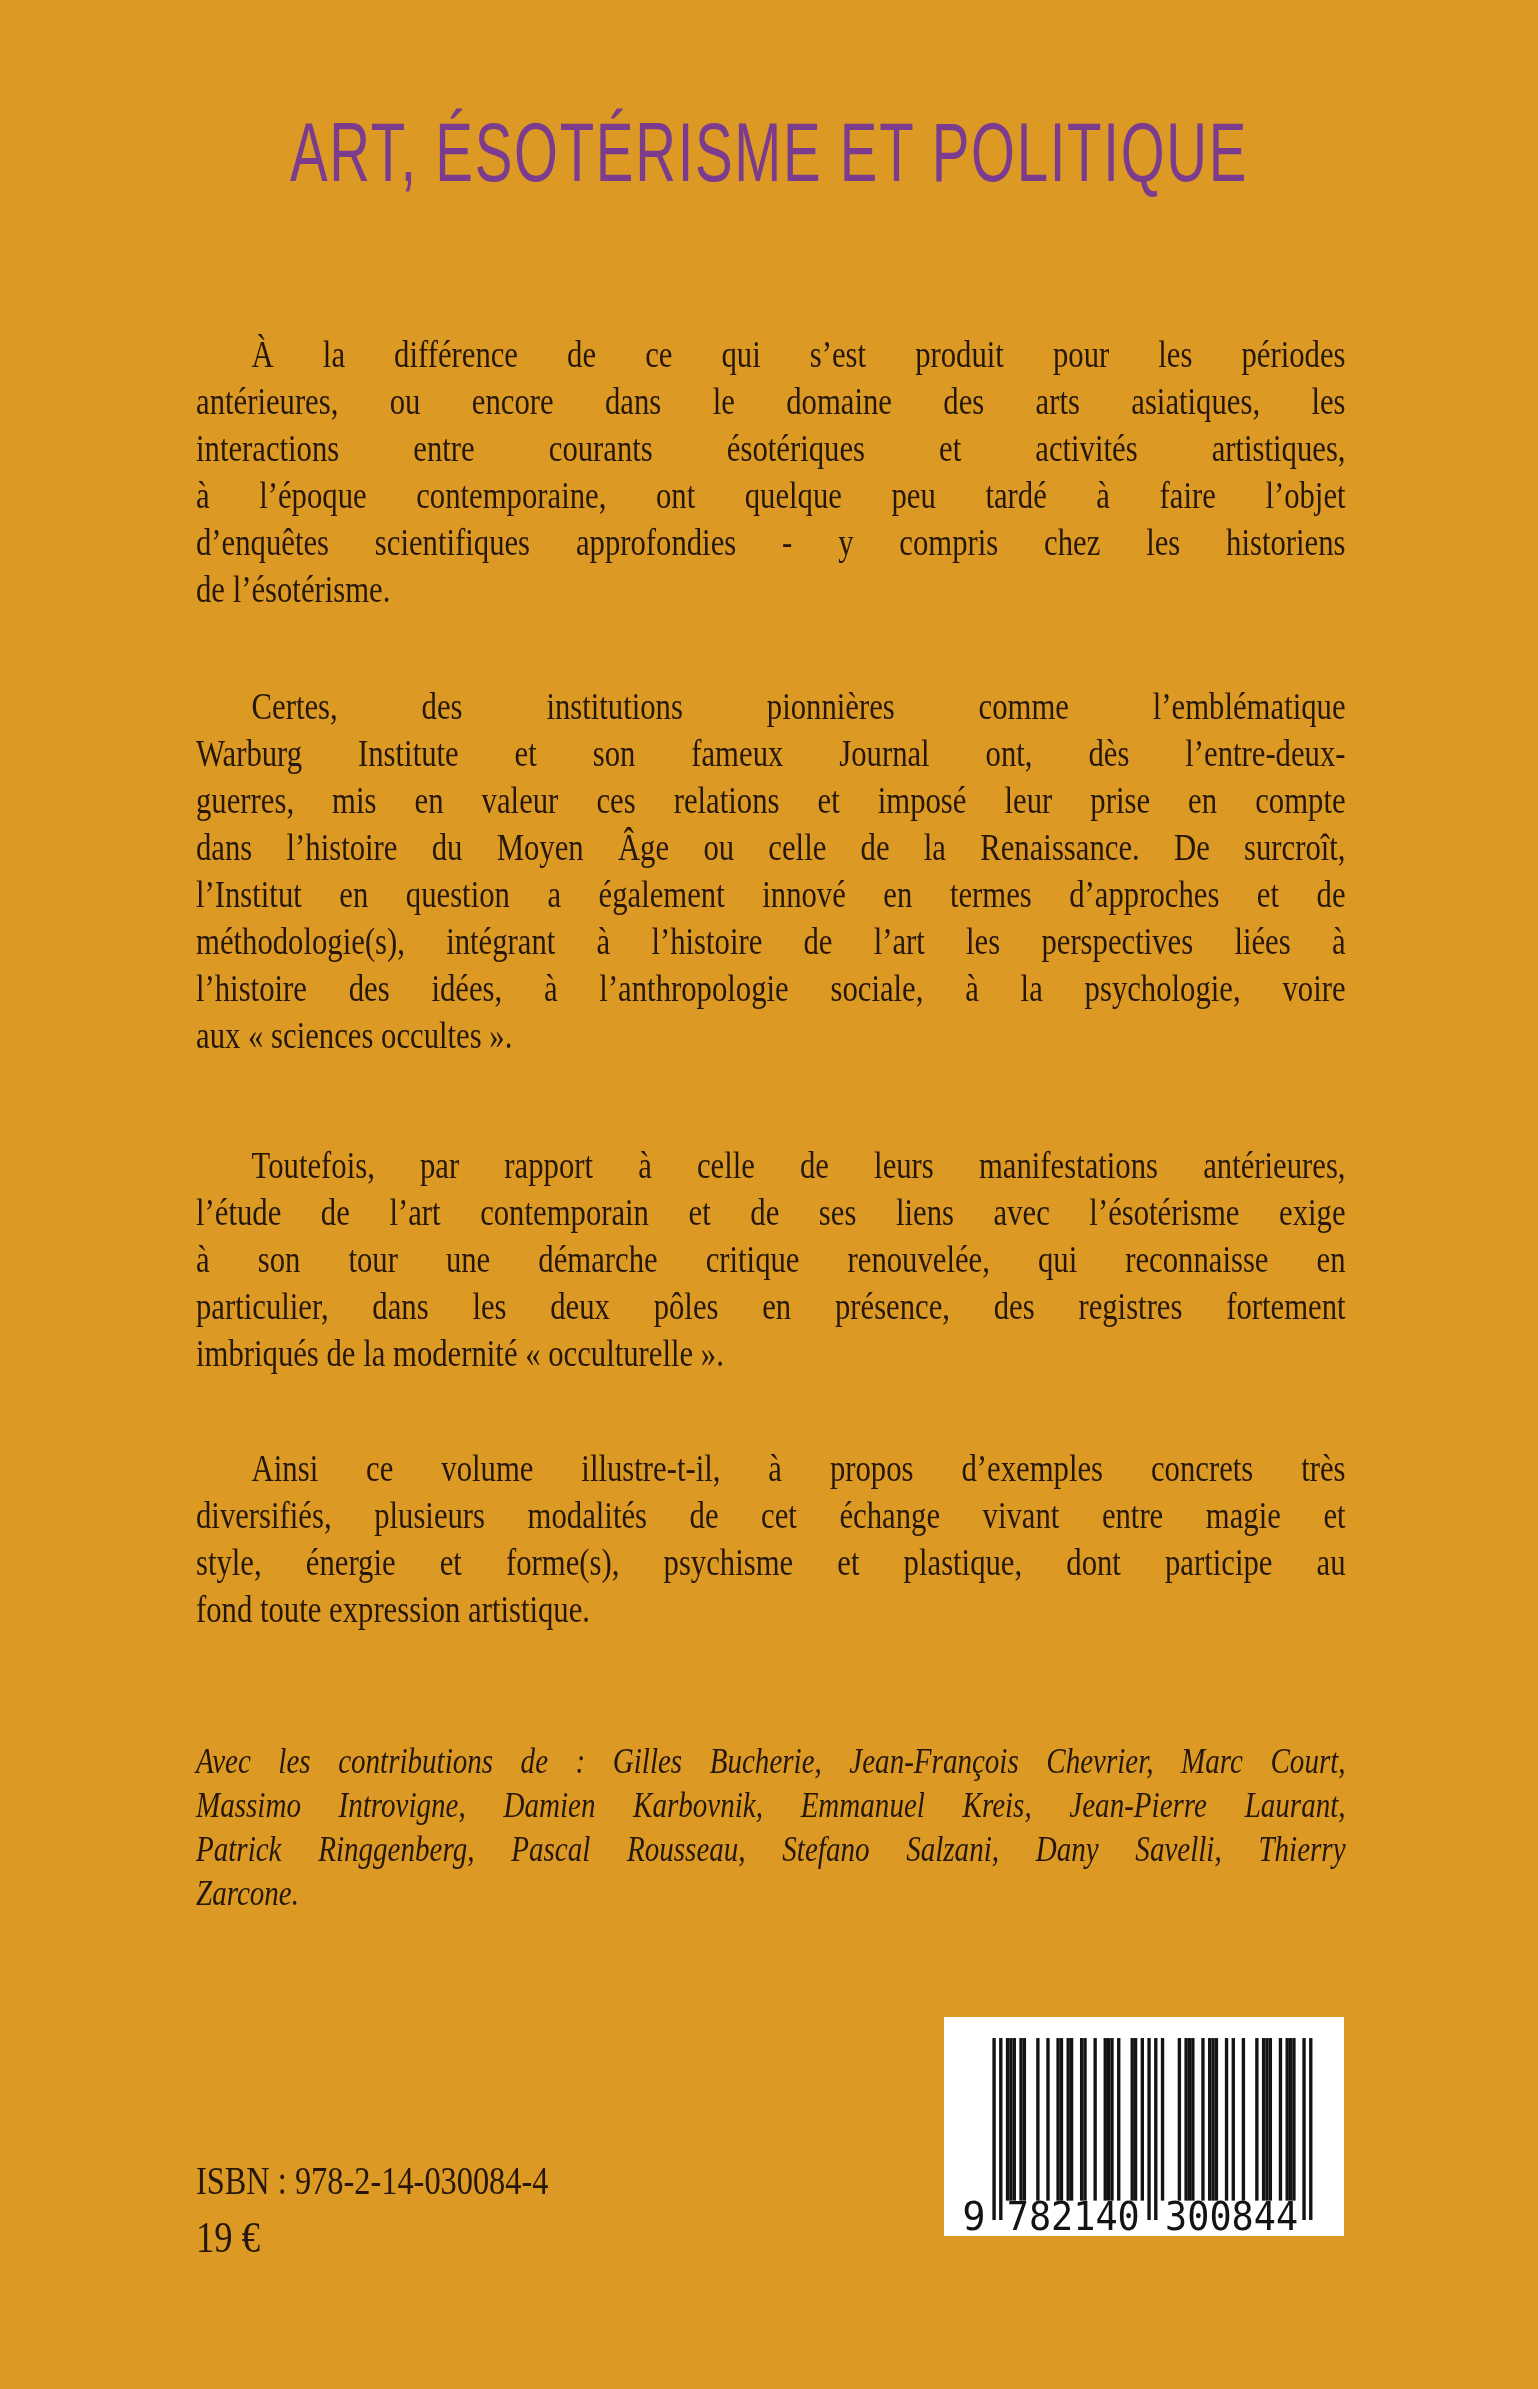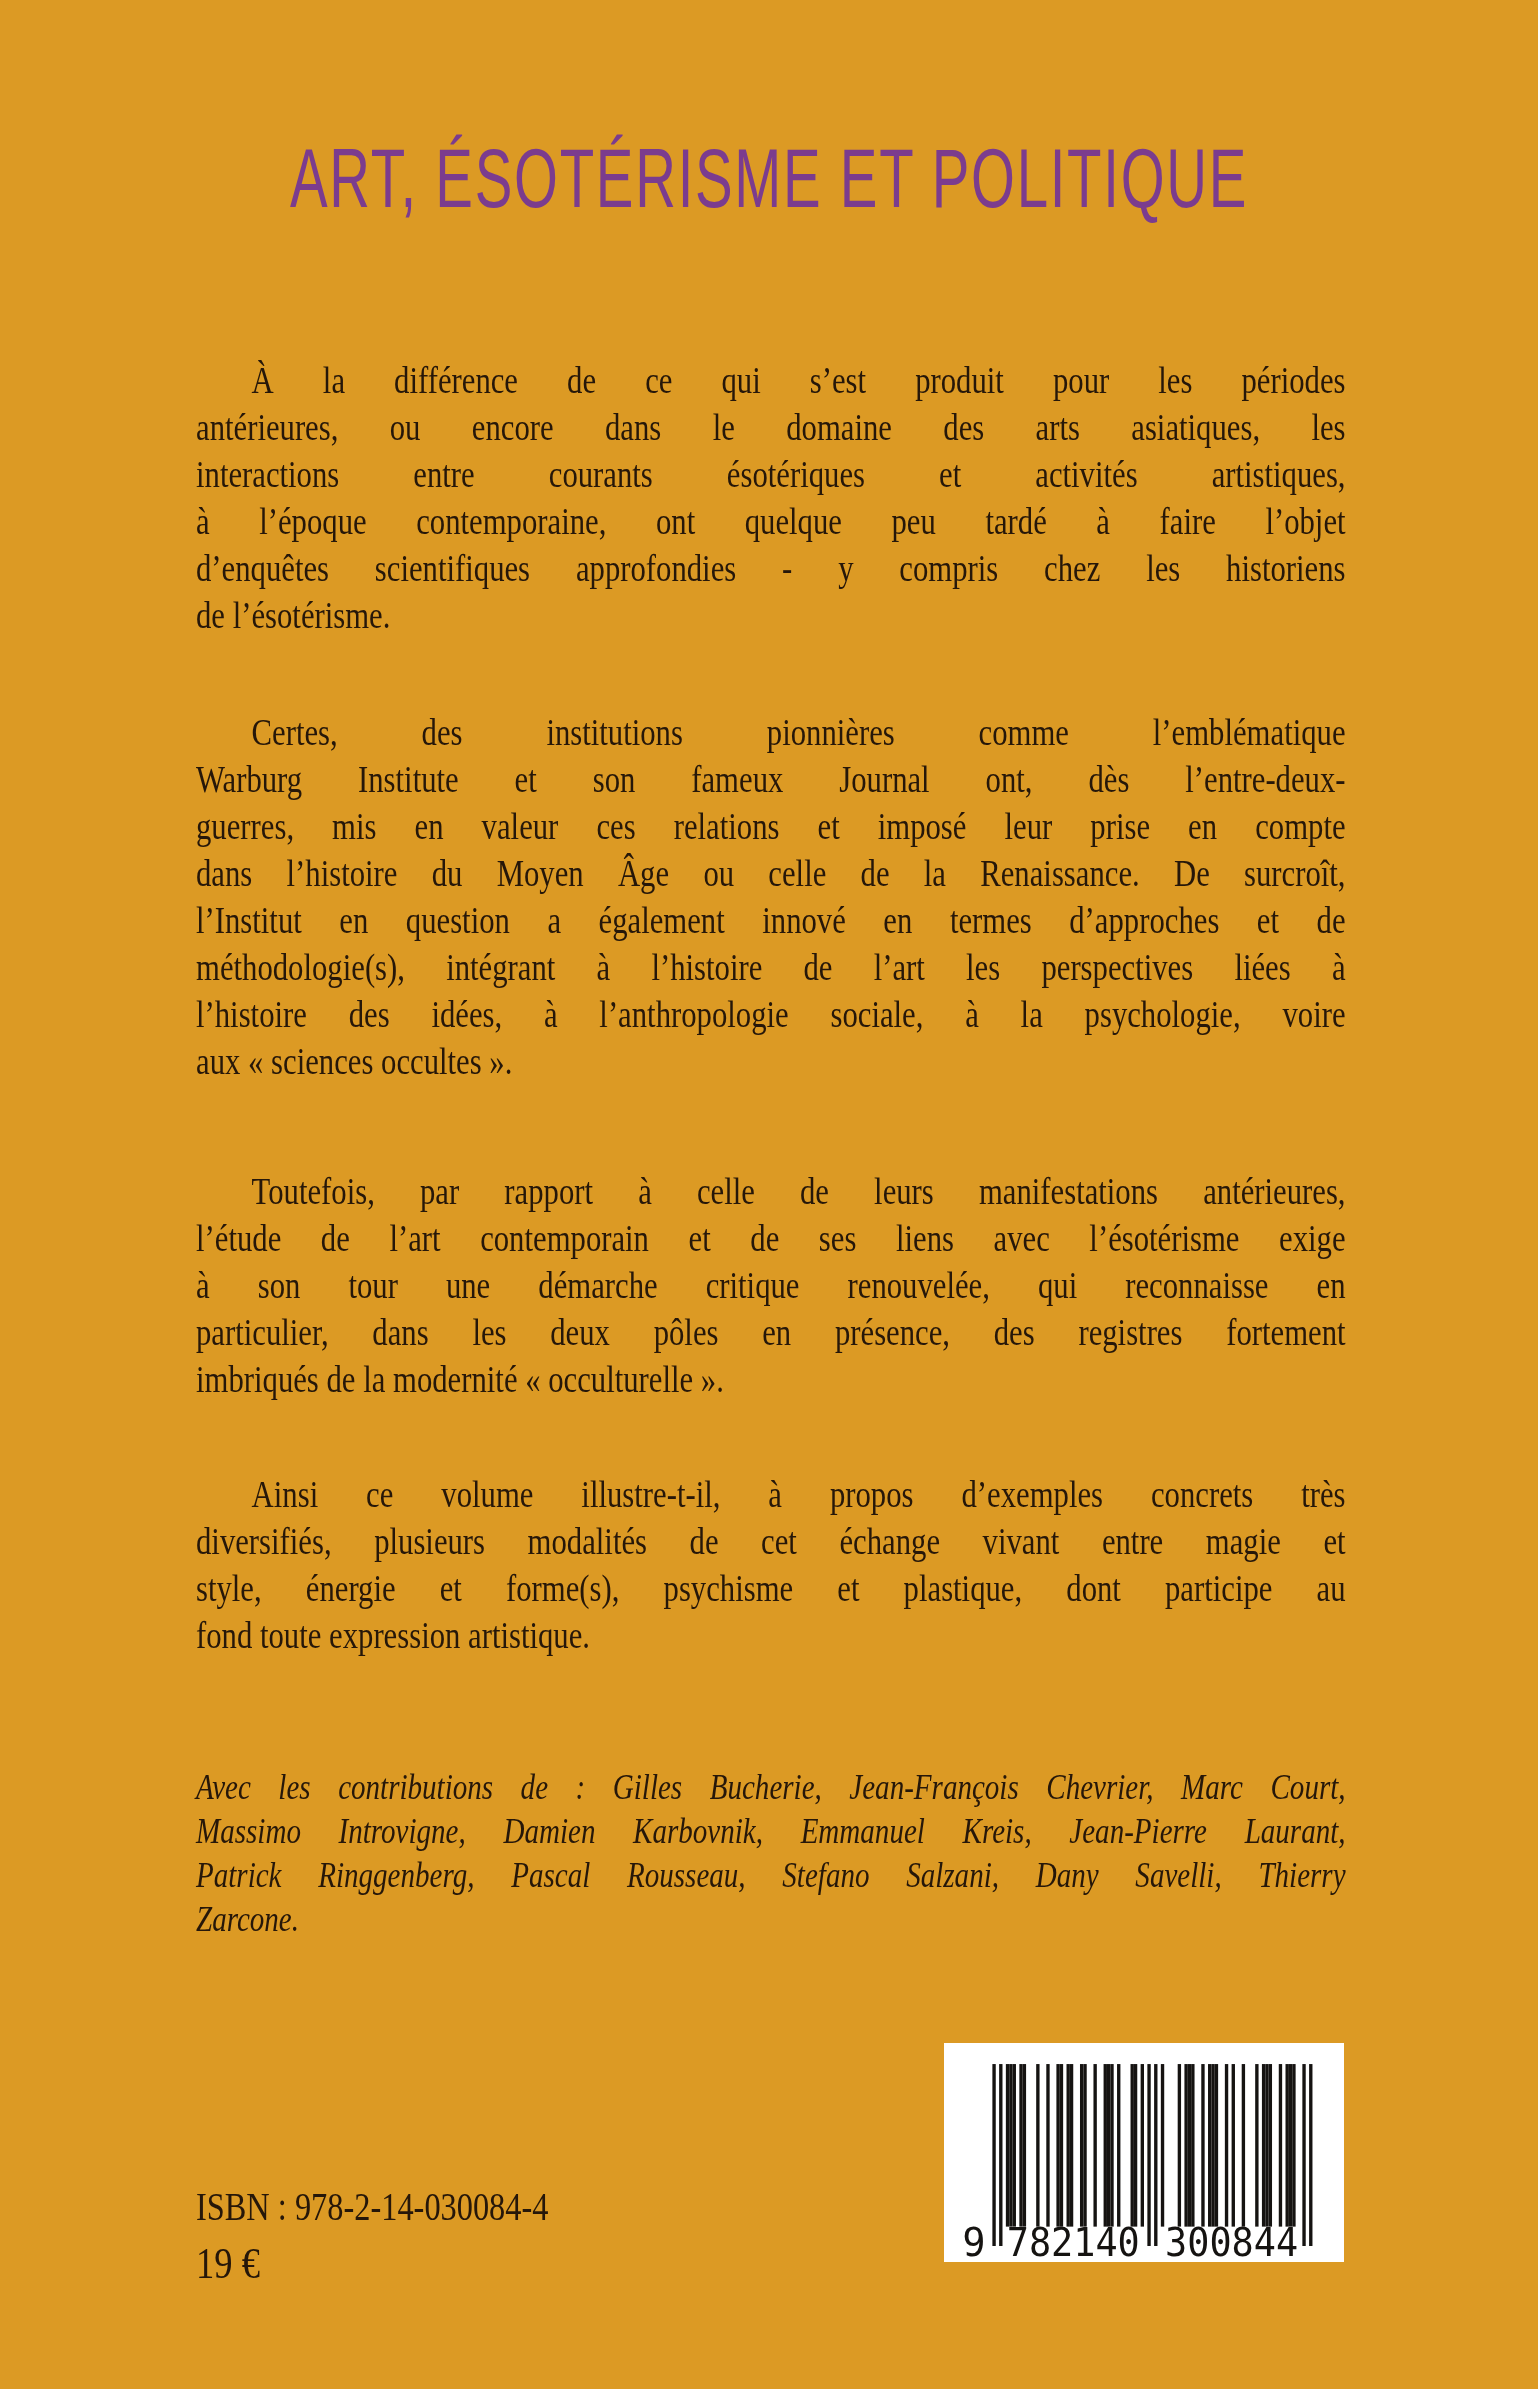--- a/index.html
+++ b/index.html
@@ -3,21 +3,21 @@
 <meta charset="utf-8">
 <style>
   html, body { margin: 0; padding: 0; }
   body {
     width: 1538px; height: 2389px;
     position: relative;
     background: #DC9A24;
     overflow: hidden;
     font-family: "Liberation Serif", "DejaVu Serif", serif;
   }
-  .cover { position: absolute; inset: 0; margin-top: 26px; }
+  .cover { position: absolute; inset: 0; }
 
   .title {
     position: absolute;
     top: 111px; left: 0; width: 1538px;
     margin: 0;
     text-align: center;
     font-family: "Liberation Sans", "DejaVu Sans", sans-serif;
     font-weight: 400;
     font-size: 83px;
     line-height: 84px;

